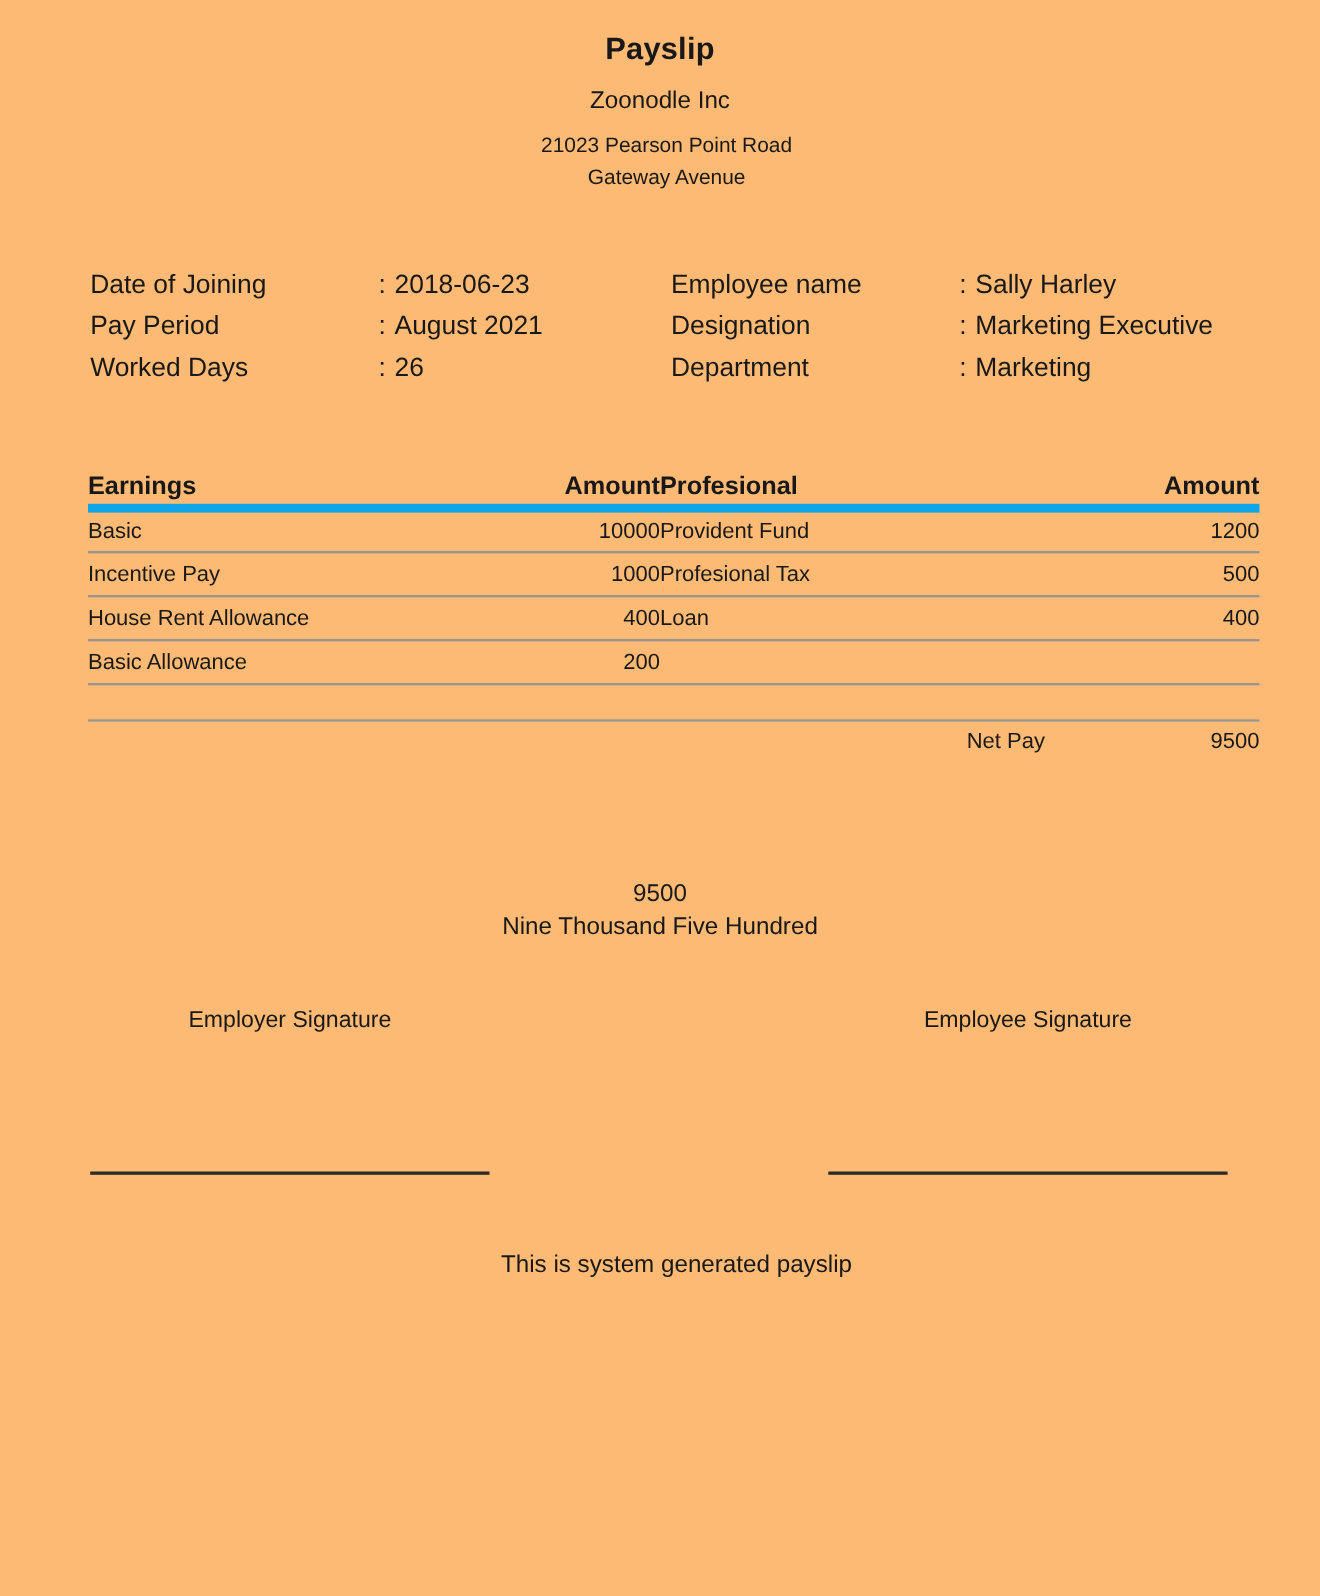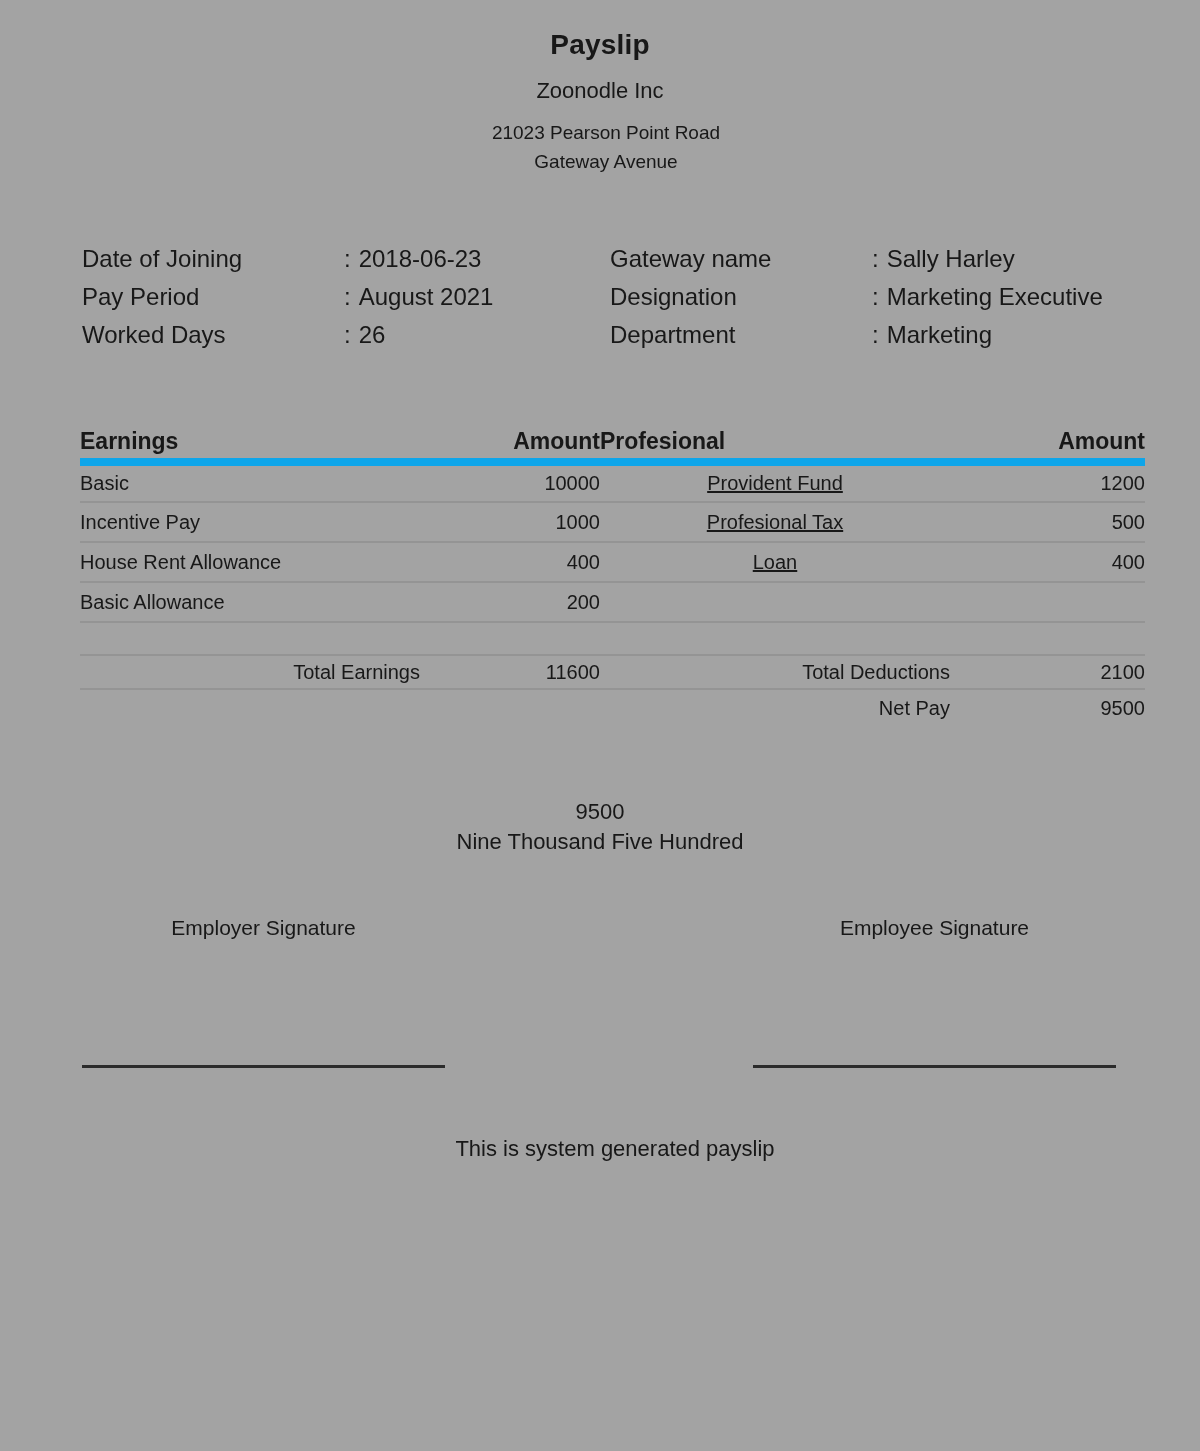--- a/index.html
+++ b/index.html
@@ -2,21 +2,21 @@
 <html><head>
 <meta charset="utf-8">
 <style>
   * { margin: 0; padding: 0; box-sizing: border-box; }
   html, body { background: #ffffff; }
   body {
     width: 1200px; height: 1451px;
     font-family: "Liberation Sans", "DejaVu Sans", sans-serif;
     color: #181818;
   }
-  .page { position: relative; width: 1200px; height: 1451px; background: #a3a3a3; overflow: hidden; }
+  .page { position: relative; width: 1200px; height: 1451px; background: #fdba74; overflow: hidden; }
 
   
   .doc-header { position: absolute; top: 28px; left: 0; width: 100%; text-align: center; }
   .doc-header h1 { font-size: 28px; line-height: 33px; font-weight: 700; letter-spacing: .2px; }
   .company { font-size: 22px; line-height: 28px; margin-top: 16px; }
   .address { font-size: 19px; line-height: 29px; margin-top: 13px; padding-left: 12px; }
 
   
   .info { position: absolute; top: 240px; left: 0; width: 100%; }
   .info-col { position: absolute; top: 0; }
@@ -41,21 +41,21 @@
   .head-row th { border-bottom: 8px solid #0ea5e9; font-weight: 700; font-size: 23px; }
   .h-earn { text-align: left; padding-left: 2px; }
   .h-amt  { text-align: right; padding-right: 74px; }
   .h-ded  { text-align: left; padding-left: 28px; }
   .h-amt2 { text-align: right; padding-right: 72px; }
 
   .data-row { height: 40px; }
   .data-row td { border-bottom: 2px solid #949494; }
   .e-label { text-align: left;  padding-left: 2px; }
   .e-amt   { text-align: right; padding-right: 2px; }
-  .d-label { text-align: center;  padding-left: 28px; text-decoration: underline; }
+  .d-label { text-align: left;  padding-left: 28px; }
   .d-amt   { text-align: right; padding-right: 1px; }
 
   .spacer-row { height: 33px; }
   .spacer-row td { border-bottom: 2px solid #949494; }
 
   .totals-row { height: 34px; }
   .totals-row td { border-bottom: 2px solid #949494; }
   .t-earn-label { text-align: right; padding-right: 28px; }
   .t-ded-label  { text-align: right; padding-right: 9px; }
 
@@ -109,21 +109,21 @@
       <div class="info-row">
         <span class="info-label">Worked Days</span>
         <span class="info-value">
             <span class="colon">:</span>
             <span class="val">26</span>
           </span>
       </div>
     </div>
     <div class="info-col info-col-right">
       <div class="info-row">
-        <span class="info-label">Gateway name</span>
+        <span class="info-label">Employee name</span>
         <span class="info-value">
             <span class="colon">:</span>
             <span class="val">Sally Harley</span>
           </span>
       </div>
       <div class="info-row">
         <span class="info-label">Designation</span>
         <span class="info-value">
             <span class="colon">:</span>
             <span class="val">Marketing Executive</span>
@@ -175,26 +175,20 @@
       </tr>
       <tr class="data-row">
         <td class="e-label">Basic Allowance</td>
         <td class="e-amt">200</td>
         <td class="d-label"></td>
         <td class="d-amt"></td>
       </tr>
       <tr class="spacer-row">
         <td colspan="4"></td>
       </tr>
-      <tr class="totals-row">
-        <td class="t-earn-label">Total Earnings</td>
-        <td class="e-amt">11600</td>
-        <td class="t-ded-label">Total Deductions</td>
-        <td class="d-amt">2100</td>
-      </tr>
       <tr class="netpay-row">
         <td></td>
         <td></td>
         <td class="t-ded-label">Net Pay</td>
         <td class="d-amt">9500</td>
       </tr>
     </tbody>
   </table>
 
   <section class="words">

